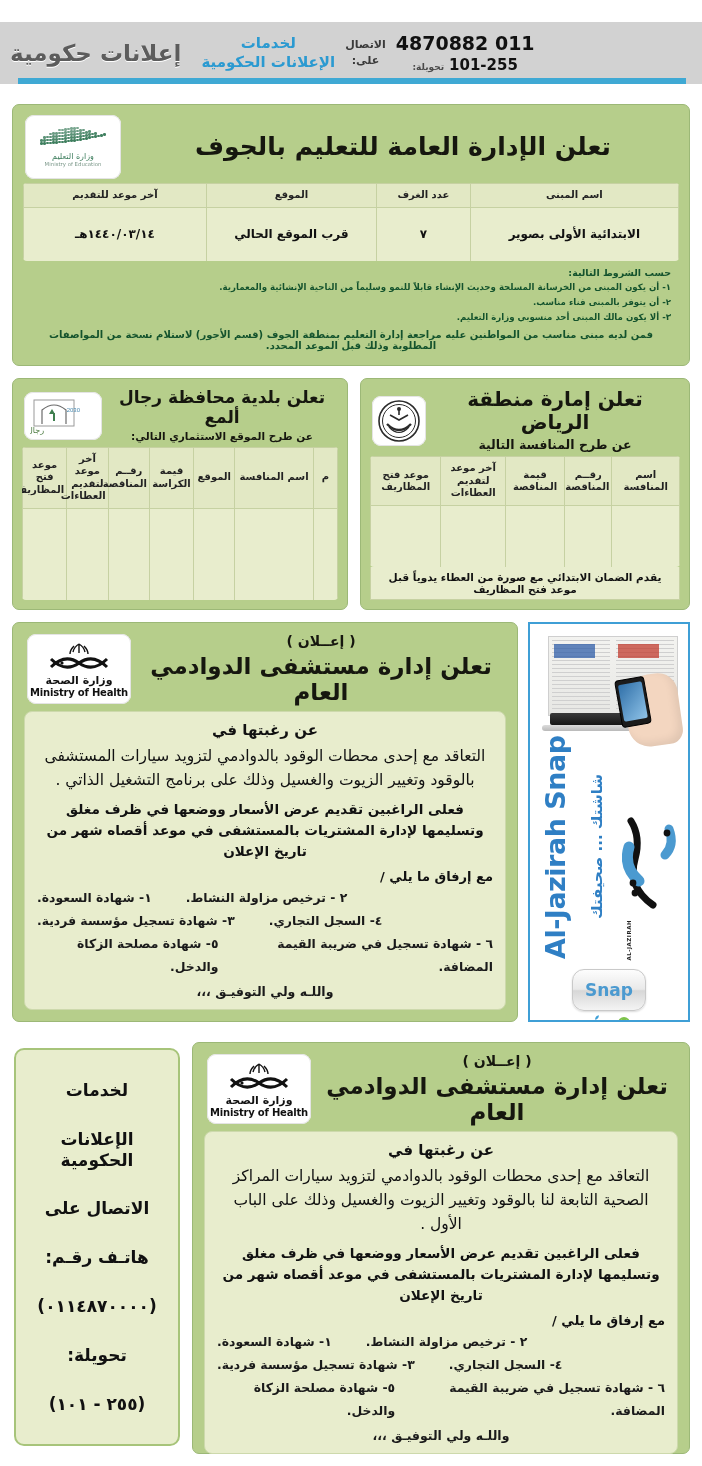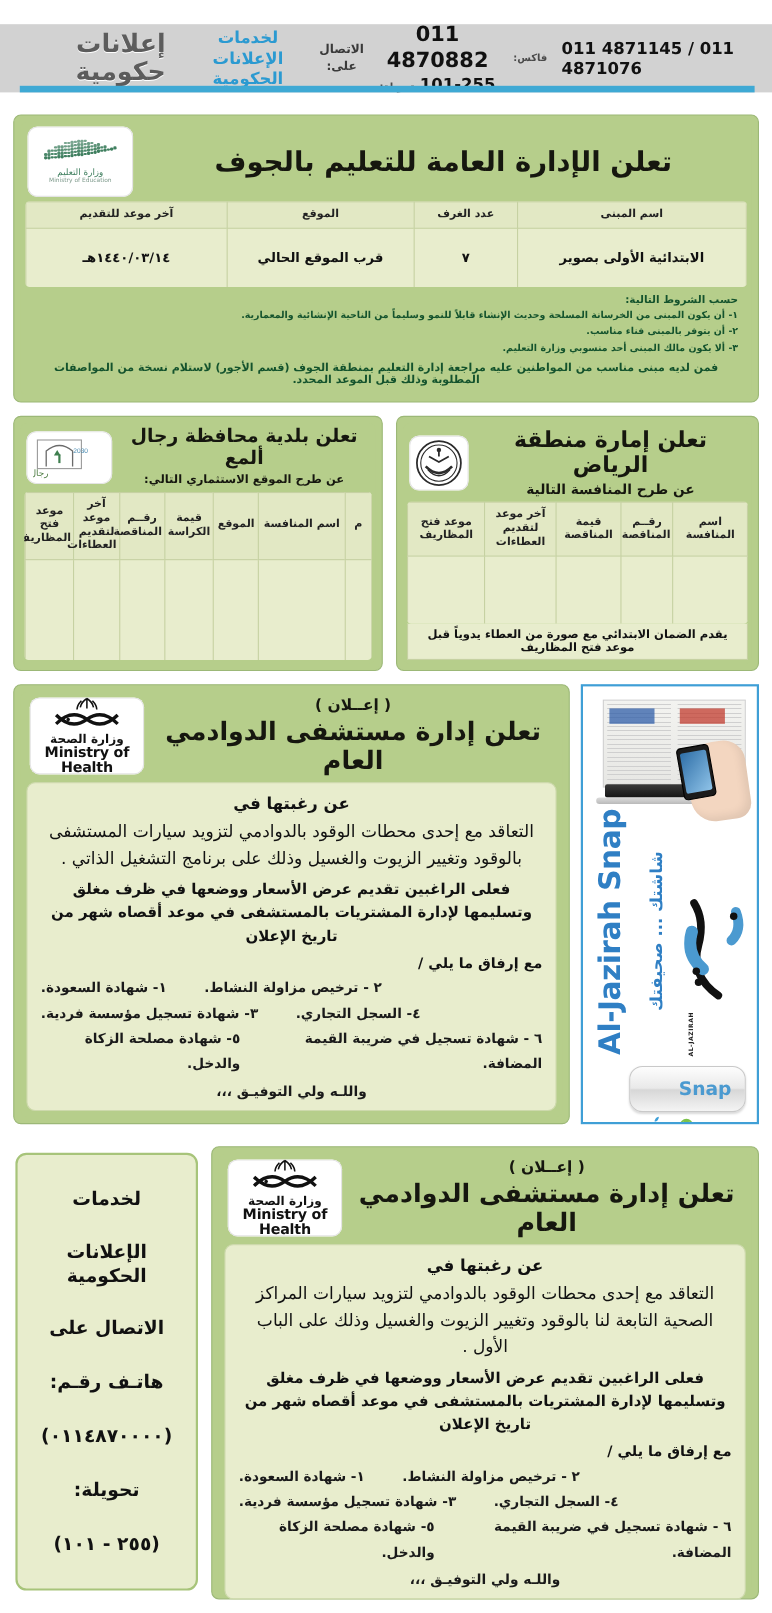--- a/index.html
+++ b/index.html
@@ -74,21 +74,21 @@
 
   
   .moe-dots{width:66px;height:24px;position:relative;}
   .moe-dots i{position:absolute;width:2.6px;height:2.6px;border-radius:50%;background:#3f7f5f;}
   .moe-cap{font-size:8px;color:#3f7f5f;font-weight:bold;line-height:1.15;text-align:center;margin-top:2px;}
   .moe-cap span{display:block;font-size:5.4px;color:#7e9a8c;font-weight:normal;}
 
   
   .moh-wrap{display:flex;flex-direction:column;align-items:center;justify-content:center;}
   .moh-cap{font-size:10px;color:#111;font-weight:bold;line-height:1.1;text-align:center;}
-  .moh-cap span{display:block;font-size:13px;color:#111;font-weight:bold;letter-spacing:-.2px;}
+  .moh-cap span{display:block;font-size:10px;color:#111;font-weight:bold;letter-spacing:-.2px;}
 
   
   table.adtbl{
     width:100%;border-collapse:collapse;background:#e8edcd;
     font-size:11px;table-layout:fixed;
   }
   table.adtbl th{
     background:#e2e8c4;color:#222;font-weight:bold;font-size:10px;
     border:1px solid #c6d1a2;padding:5px 2px;line-height:1.25;text-align:center;
     vertical-align:middle;
@@ -188,21 +188,20 @@
     position:absolute;left:96px;top:296px;font-size:5.5px;color:#222;font-weight:bold;
     writing-mode:vertical-rl;transform:rotate(180deg);letter-spacing:.5px;direction:ltr;
   }
   .snap-btn{
     position:absolute;left:42px;top:345px;width:72px;height:40px;
     background:linear-gradient(180deg,#fdfdfd 0%,#e9e9e9 48%,#d7d7d7 52%,#f4f4f4 100%);
     border:1px solid #c9c9c9;border-radius:12px;
     display:flex;align-items:center;justify-content:center;
     color:#4b9ad0;font-size:17px;font-weight:bold;direction:ltr;
     box-shadow:0 1px 2px rgba(0,0,0,.15);
-    padding-left:32px;
   }
   .snap-stores{
     position:absolute;left:50px;top:390px;width:60px;height:22px;
     display:flex;flex-direction:row;align-items:center;justify-content:center;gap:8px;
   }
 
   
   .contactbox{
     position:absolute;background:#e8edcd;border:2px solid #a7c47a;border-radius:10px;
     box-sizing:border-box;padding:16px 8px;
@@ -228,24 +227,20 @@
     <div class="mh-call">
       <div>الاتصال</div>
       <div>على:</div>
     </div>
     <div class="mh-nums">
       <div class="mh-num1">011 4870882</div>
       <div style="display:flex;flex-direction:row-reverse;align-items:baseline;justify-content:center;gap:5px;">
         <span class="mh-small">تحويلة:</span>
         <span class="mh-num2">101-255</span>
       </div>
-    </div>
-    <div style="display:flex;flex-direction:row-reverse;align-items:center;gap:5px;padding-left:8px;">
-      <span class="mh-faxlbl">فاكس:</span>
-      <span class="mh-fax">011 4871145 / 011 4871076</span>
     </div>
   </div>
   <div class="masthead-rule"></div>
 
   <div class="adframe" style="left:12px;top:104px;width:678px;height:262px;">
     <div class="adinner">
       <div class="ad-head">
         <div class="logo-box">
           <div class="moe-dots" id="moe-dots">
               <i style="left: 0px; top: 16px; opacity: 1;"></i>

